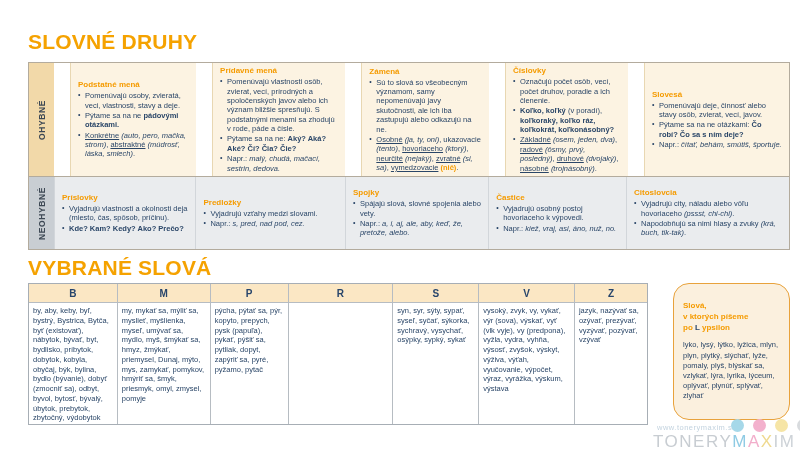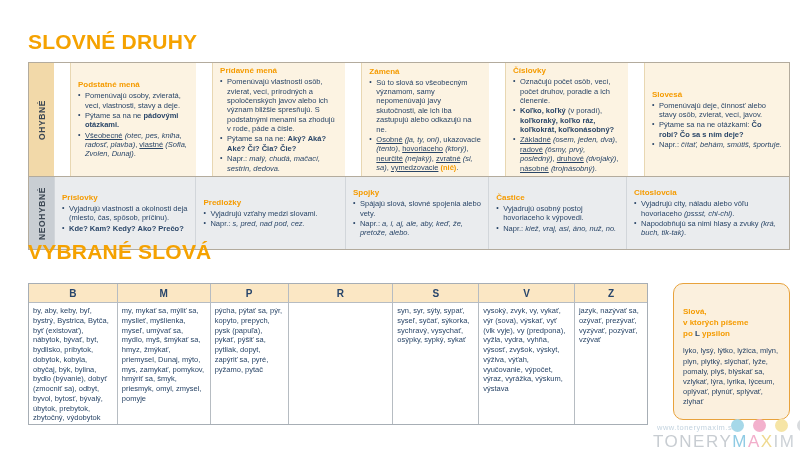--- a/index.html
+++ b/index.html
@@ -3,21 +3,21 @@
 <meta charset="utf-8">
 <style>
   * { box-sizing: border-box; }
   html,body { margin:0; padding:0; }
   body {
     width:800px; height:453px; position:relative; background:#ffffff;
     font-family:"Liberation Sans", sans-serif; overflow:hidden;
   }
   .title { position:absolute; left:28px; margin:0; color:#F5A200; font-weight:bold; font-size:21px; letter-spacing:0.2px; }
   #title1 { top:30px; }
-  #title2 { top:240px; }
+  #title2 { top:256px; }
 
   
   #table1 { position:absolute; left:28px; top:62px; width:762px; height:188px; border:1px solid #b3ab9d; display:flex; flex-direction:column; }
   .t1row { display:flex; width:100%; }
   #row-ohybne { height:113px;gap:16px; }
   #row-neohybne { flex:1; border-top:1px solid #b3ab9d; }
   .t1label { width:25px; flex:0 0 25px; display:flex; align-items:center; justify-content:center; }
   .t1label span { writing-mode:vertical-rl; transform:rotate(180deg); font-weight:bold; font-size:8.5px; color:#3d4854; letter-spacing:0.6px; }
   #row-ohybne .t1label { background:#F2D9A9; }
   #row-neohybne .t1label { background:#C9CED3; }
@@ -33,21 +33,21 @@
   .navy { color:#27456B; font-weight:bold; }
 
   
   #table2 { position:absolute; left:28px; top:283px; width:620px; height:142px; border:1px solid #a7aeb5; display:flex; background:#fff; }
   .t2col { display:flex; flex-direction:column; border-left:1px solid #b6bcc2; overflow:hidden; }
   .t2col:first-child { border-left:none; }
   .t2head { height:19px; flex:0 0 19px; background:#FBE7C4; border-bottom:1px solid #b6bcc2; display:flex; align-items:center; justify-content:center; font-weight:bold; font-size:10px; color:#27456B; }
   .t2body { flex:1; padding:3px 4px; font-size:7.5px; color:#2A4668; line-height:1.3; overflow:hidden; }
 
   
-  #lbox { position:absolute; left:673px; top:283px; width:117px; height:137px; background:#FBF0DE; border:1px solid #E8A23C; border-radius:10px; padding:23px 9px 6px 9px; overflow:hidden; }
+  #lbox { position:absolute; left:673px; top:283px; width:117px; height:137px; background:#FBF0DE; border:1px solid #E8A23C; border-radius:16px; padding:17px 9px 6px 9px; overflow:hidden; }
   #lbox h3 { margin:0; font-size:8px; color:#F59B00; line-height:1.35; }
   #lbox p { margin:7px 0 0 0; font-size:7.5px; color:#2A4668; line-height:1.35; }
 
   
   #watermark { position:absolute; left:585px; top:412px; width:215px; height:41px; }
   .wm-url { position:absolute; left:72px; top:11px; font-size:7.5px; color:#C3D3DF; letter-spacing:0.5px; }
   .dot { position:absolute; top:7px; width:13px; height:13px; border-radius:50%; }
   .dot.c1 { left:146px; background:#A6D8E9; }
   .dot.c2 { left:168px; background:#F3B1CD; }
   .dot.c3 { left:190px; background:#F6E5A6; }
@@ -66,21 +66,21 @@
 <div id="table1">
   <div class="t1row" id="row-ohybne">
     <div class="t1label">
         <span>OHYBNÉ</span>
       </div>
     <div class="t1cell" style="flex:141 0 0;">
       <h3>Podstatné mená</h3>
       <ul>
           <li>Pomenúvajú osoby, zvieratá, veci, vlastnosti, stavy a deje.</li>
           <li>Pýtame sa na ne <b>pádovými otázkami.</b></li>
-          <li><u>Všeobecné</u> <i>(otec, pes, kniha, radosť, plavba)</i>, <u>vlastné</u> <i>(Sofia, Zvolen, Dunaj)</i>.</li>
+          <li><u>Konkrétne</u> <i>(auto, pero, mačka, strom)</i>, <u>abstraktné</u> <i>(múdrosť, láska, smiech)</i>.</li>
         </ul>
     </div>
     <div class="t1cell" style="flex:150 0 0;">
       <h3>Prídavné mená</h3>
       <ul>
           <li>Pomenúvajú vlastnosti osôb, zvierat, vecí, prírodných a spoločenských javov alebo ich význam bližšie spresňujú. S podstatnými menami sa zhodujú v rode, páde a čísle.</li>
           <li>Pýtame sa na ne: <b>Aký? Aká? Aké? Čí? Čia? Čie?</b></li>
           <li>Napr.: <i>malý, chudá, mačací, sestrin, dedova.</i></li>
         </ul>
     </div>

